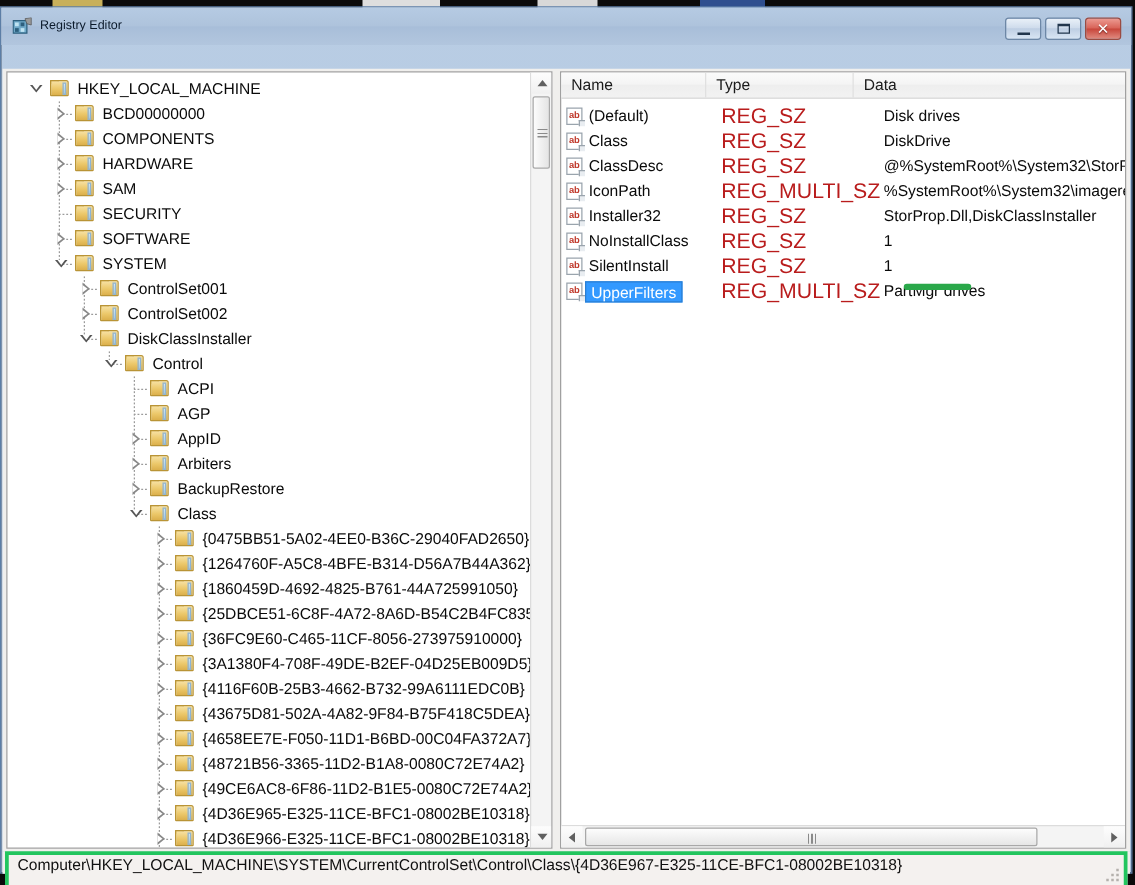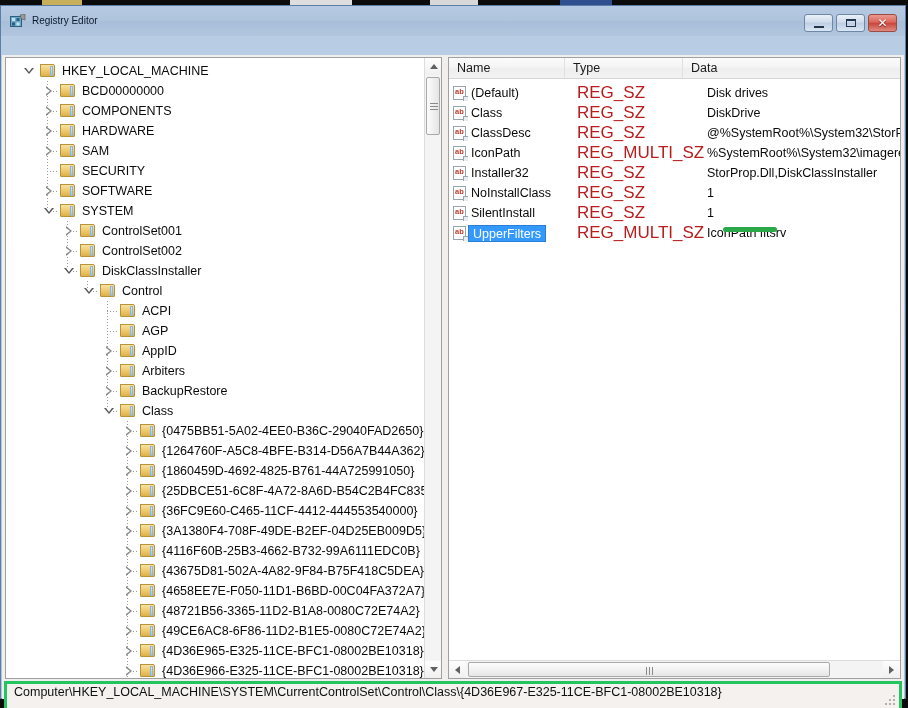--- a/index.html
+++ b/index.html
@@ -470,21 +470,21 @@
               <span class="tlabel">{25DBCE51-6C8F-4A72-8A6D-B54C2B4FC835}</span>
             </div>
             <div class="tnode" style="left: 132px; top: 443px;">
               <div class="guide-h" style="left: -11px; top: 10px; width: 11px;"></div>
               <span class="exp collapsed"></span>
               <span class="fico">
                 <span class="tab"></span>
                 <span class="back"></span>
                 <span class="spine"></span>
               </span>
-              <span class="tlabel">{36FC9E60-C465-11CF-4412-444553540000}</span>
+              <span class="tlabel">{36FC9E60-C465-11CF-8056-273975910000}</span>
             </div>
             <div class="tnode" style="left: 132px; top: 463px;">
               <div class="guide-h" style="left: -11px; top: 10px; width: 11px;"></div>
               <span class="exp collapsed"></span>
               <span class="fico">
                 <span class="tab"></span>
                 <span class="back"></span>
                 <span class="spine"></span>
               </span>
               <span class="tlabel">{3A1380F4-708F-49DE-B2EF-04D25EB009D5}</span>
@@ -660,21 +660,21 @@
                 <span class="ldata">1</span>
               </div>
               <div class="lrow sel" style="top: 144px;">
                 <span class="abico">
                   <span class="page"></span>
                   <span class="ab">ab</span>
                   <span class="fold"></span>
                 </span>
                 <span class="lname">UpperFilters</span>
                 <span class="ltype">REG_MULTI_SZ</span>
-                <span class="ldata">IconPath fltsrv</span>
+                <span class="ldata">PartMgr drives</span>
               </div>
             </div>
       </div>
 
       <div id="list-hsb">
         <div class="hsb-arrow" id="lhsb-left">
               <span class="ar"></span>
             </div>
         <div id="lhsb-thumb" style="left: 19px; width: 362px;">
               <span class="grip" style="left: 177px;"></span>

